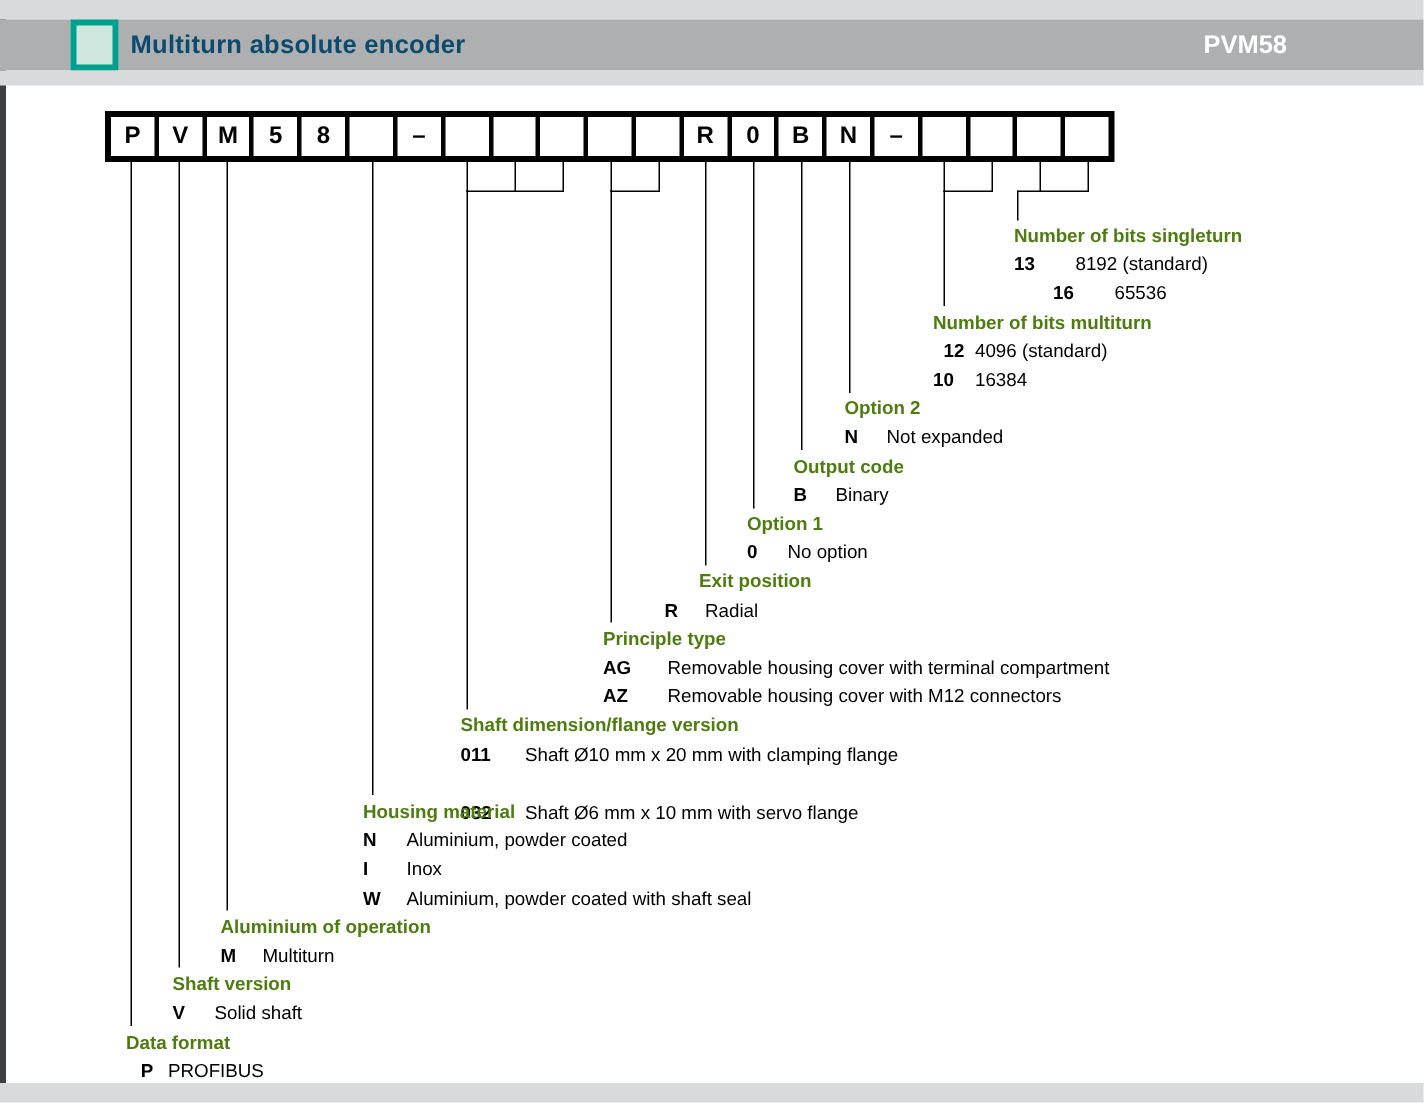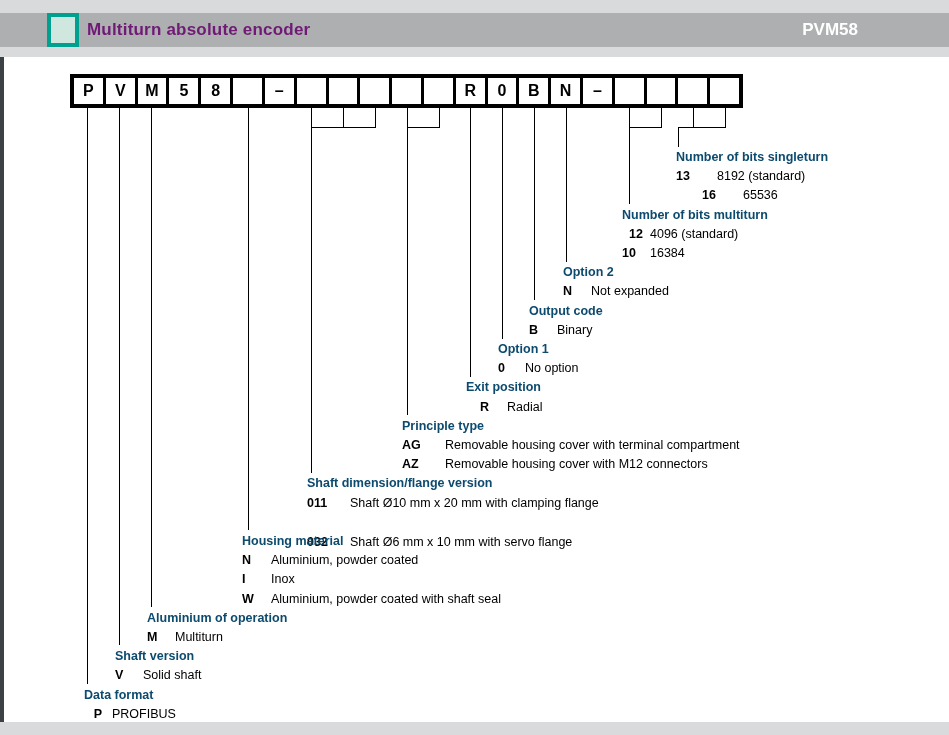--- a/index.html
+++ b/index.html
@@ -18,40 +18,40 @@
     position:absolute;left:0;top:13px;width:949px;height:34px;
     background:var(--headerbar,#adafb1);
   }
   .hdr-icon{
     position:absolute;left:47px;top:0;width:24px;height:26px;
     background:var(--iconfill,#cfe7de);
     border:4px solid var(--accent,#00a08e);
   }
   .hdr-title{
     position:absolute;left:87px;top:0;height:34px;line-height:34px;
-    color:#701a75;font-weight:700;font-size:17px;letter-spacing:.2px;white-space:nowrap;
+    color:#0c4a6e;font-weight:700;font-size:17px;letter-spacing:.2px;white-space:nowrap;
   }
   .hdr-model{
     position:absolute;right:91px;top:0;height:34px;line-height:34px;
     color:#fff;font-weight:700;font-size:17px;
   }
   .code-row{
     position:absolute;left:70px;top:74px;width:673px;height:34px;
     box-sizing:border-box;border:4px solid #000;background:#fff;
     display:flex;
   }
   .code-cell{
     flex:1 1 0;border-left:3px solid #000;
     display:flex;align-items:center;justify-content:center;
     font-weight:700;font-size:16px;color:#000;
   }
   .code-cell:first-child{border-left:none;}
   .ln{position:absolute;background:#000;}
   .sec-label{
-    position:absolute;font-size:12.5px;font-weight:700;line-height:15px;white-space:nowrap;color:#0c4a6e;
+    position:absolute;font-size:12.5px;font-weight:700;line-height:15px;white-space:nowrap;color:#4d7c0f;
   }
   .sec-item{
     position:absolute;font-size:12.5px;line-height:15px;white-space:nowrap;color:#000;
   }
   .sec-item .code{display:inline-block;font-weight:700;}
   .sec-item .desc{font-weight:400;}
 </style>
 </head>
 <body style="--accent: #00a08e; --iconfill: #cfe7de; --headerbar: #adafb1; --strip: #d8dadc; --edge: #3c4146;">
 
@@ -123,21 +123,21 @@
     <div class="sec-label" style="left: 622px; top: 207.6px;">Number of bits multiturn</div>
     <div class="sec-item" style="left: 622px; top: 226.8px; text-align: center;"><span class="code" style="width: 28px;">12</span><span class="desc">4096 (standard)</span></div>
     <div class="sec-item" style="left: 622px; top: 246px;"><span class="code" style="width: 28px;">10</span><span class="desc">16384</span></div>
     <div class="sec-label" style="left: 563px; top: 265.2px;">Option 2</div>
     <div class="sec-item" style="left: 563px; top: 284.4px;"><span class="code" style="width: 28px;">N</span><span class="desc">Not expanded</span></div>
     <div class="sec-label" style="left: 529px; top: 303.6px;">Output code</div>
     <div class="sec-item" style="left: 529px; top: 322.8px;"><span class="code" style="width: 28px;">B</span><span class="desc">Binary</span></div>
     <div class="sec-label" style="left: 498px; top: 342px;">Option 1</div>
     <div class="sec-item" style="left: 498px; top: 361.2px;"><span class="code" style="width: 27px;">0</span><span class="desc">No option</span></div>
     <div class="sec-label" style="left: 466px; top: 380.4px;">Exit position</div>
-    <div class="sec-item" style="left: 480px; top: 399.6px;"><span class="code" style="width: 27px;">R</span><span class="desc">Radial</span></div>
+    <div class="sec-item" style="left: 443px; top: 399.6px;"><span class="code" style="width: 27px;">R</span><span class="desc">Radial</span></div>
     <div class="sec-label" style="left: 402px; top: 418.8px;">Principle type</div>
     <div class="sec-item" style="left: 402px; top: 438px;"><span class="code" style="width: 43px;">AG</span><span class="desc">Removable housing cover with terminal compartment</span></div>
     <div class="sec-item" style="left: 402px; top: 457.2px;"><span class="code" style="width: 43px;">AZ</span><span class="desc">Removable housing cover with M12 connectors</span></div>
     <div class="sec-label" style="left: 307px; top: 476.4px;">Shaft dimension/flange version</div>
     <div class="sec-item" style="left: 307px; top: 495.6px;"><span class="code" style="width: 43px;">011</span><span class="desc">Shaft Ø10 mm x 20 mm with clamping flange</span></div>
     <div class="sec-item" style="left: 307px; top: 514.8px; margin-top: 20px;"><span class="code" style="width: 43px;">032</span><span class="desc">Shaft Ø6 mm x 10 mm with servo flange</span></div>
     <div class="sec-label" style="left: 242px; top: 534px;">Housing material</div>
     <div class="sec-item" style="left: 242px; top: 553.2px;"><span class="code" style="width: 29px;">N</span><span class="desc">Aluminium, powder coated</span></div>
     <div class="sec-item" style="left: 242px; top: 572.4px;"><span class="code" style="width: 29px;">I</span><span class="desc">Inox</span></div>
     <div class="sec-item" style="left: 242px; top: 591.6px;"><span class="code" style="width: 29px;">W</span><span class="desc">Aluminium, powder coated with shaft seal</span></div>

